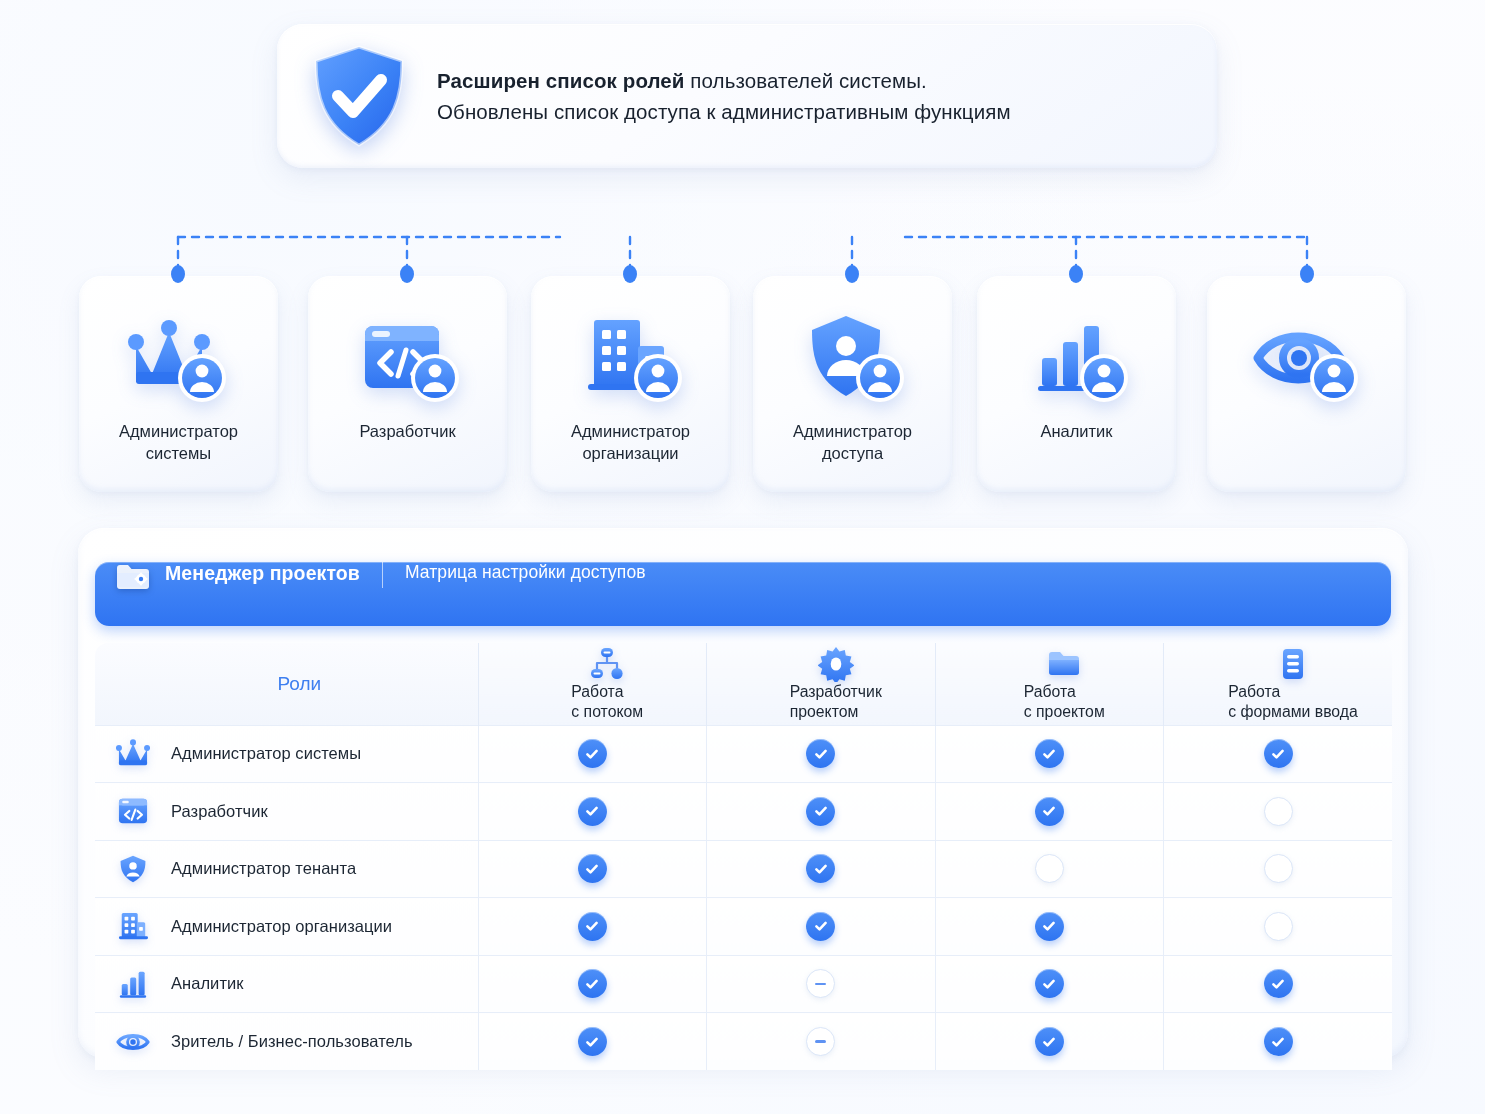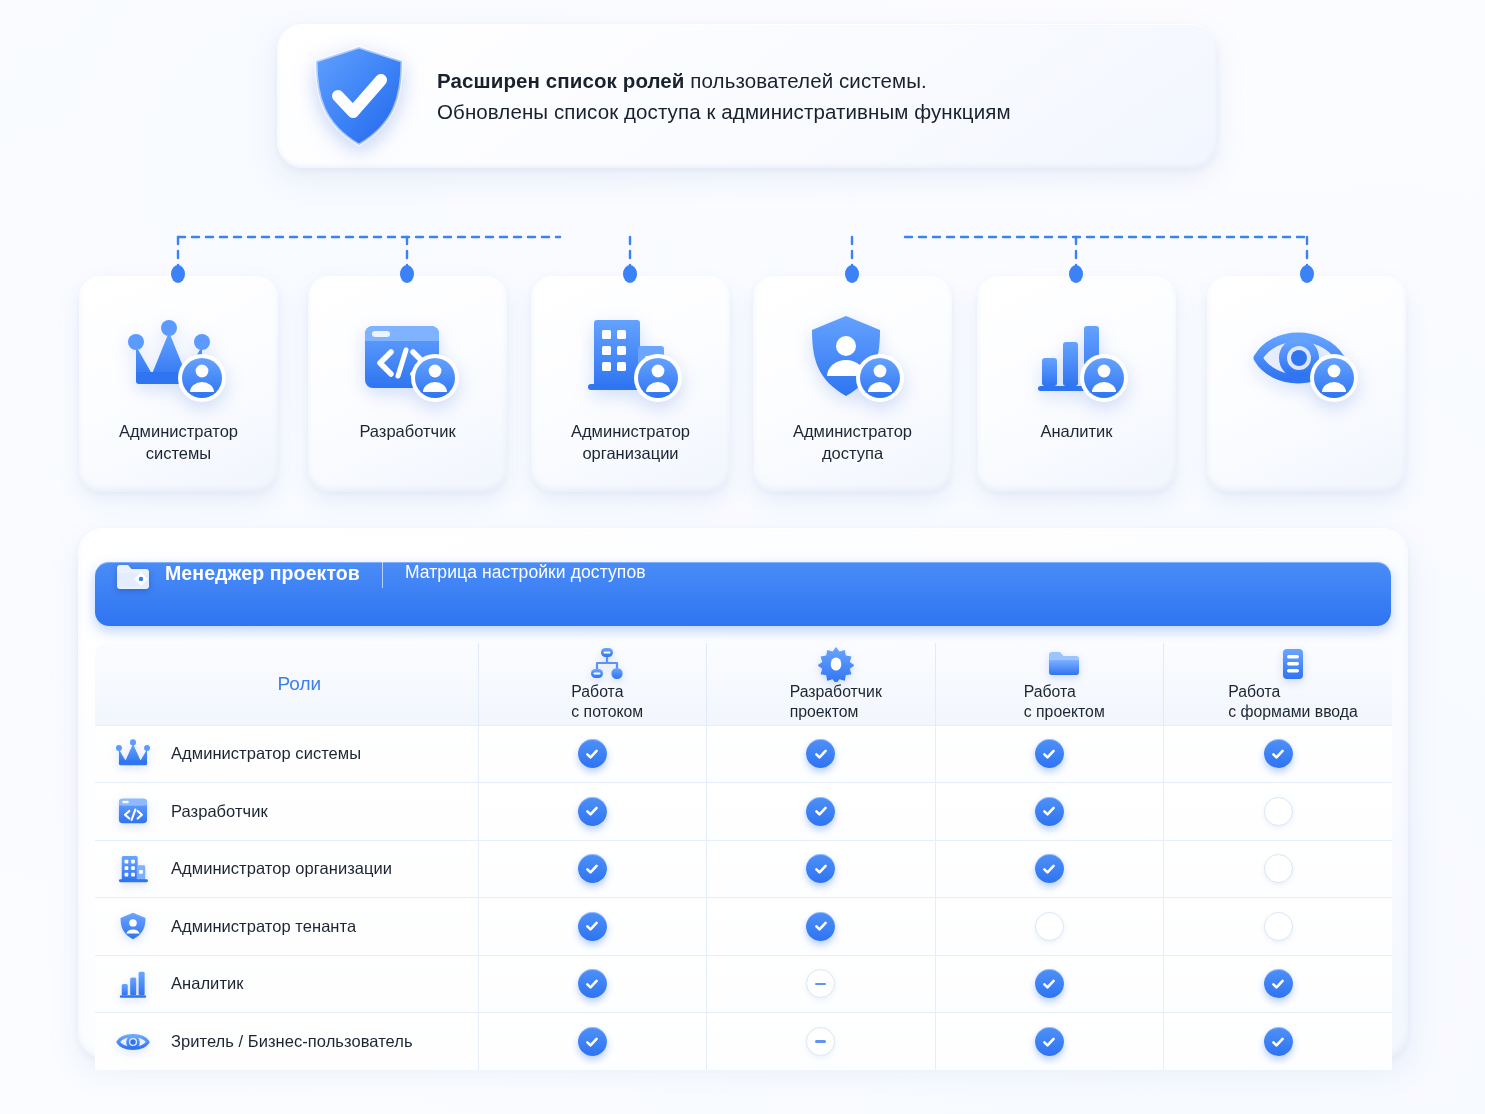--- a/index.html
+++ b/index.html
@@ -572,20 +572,68 @@
             <td>
               <div class="mark">
                 <span class="chip no"></span>
               </div>
             </td>
           </tr>
           <tr>
             <td class="role-cell">
               <div class="wrap">
                 <span class="ricon">
+                  <svg viewBox="0 0 36 32" width="32" height="30">
+                    <defs>
+                      <linearGradient id="rg3" x1="0" y1="0" x2="0" y2="1">
+                        <stop offset="0%" stop-color="#6aa5ff"></stop>
+                        <stop offset="100%" stop-color="#2f74f1"></stop>
+                      </linearGradient>
+                    </defs>
+                    <path d="M18 1 L32 7 C32 18 29 25 18 31 C7 25 4 18 4 7 Z" fill="url(#rg3)"></path>
+                    <circle cx="18" cy="12.5" r="4.2" fill="#fff"></circle>
+                    <path d="M10.5 24.5 a7.8 6.4 0 0 1 15 0 z" fill="#fff"></path>
+                  </svg>
+                </span>
+                <span class="rname">Администратор тенанта</span>
+              </div>
+            </td>
+            <td>
+              <div class="mark">
+                <span class="chip yes">
+                  <svg viewBox="0 0 16 16">
+                    <path d="M3.4 8.4 L6.5 11.4 L12.6 4.9" fill="none" stroke="#fff" stroke-width="2.6" stroke-linecap="round" stroke-linejoin="round"></path>
+                  </svg>
+                </span>
+              </div>
+            </td>
+            <td>
+              <div class="mark">
+                <span class="chip yes">
+                  <svg viewBox="0 0 16 16">
+                    <path d="M3.4 8.4 L6.5 11.4 L12.6 4.9" fill="none" stroke="#fff" stroke-width="2.6" stroke-linecap="round" stroke-linejoin="round"></path>
+                  </svg>
+                </span>
+              </div>
+            </td>
+            <td>
+              <div class="mark">
+                <span class="chip no"></span>
+              </div>
+            </td>
+            <td>
+              <div class="mark">
+                <span class="chip no"></span>
+              </div>
+            </td>
+          </tr>
+          <tr>
+            <td class="role-cell">
+              <div class="wrap">
+                <span class="ricon">
                   <svg viewBox="0 0 36 32" width="34" height="30">
                     <defs>
                       <linearGradient id="rg2" x1="0" y1="0" x2="0" y2="1">
                         <stop offset="0%" stop-color="#6aa5ff"></stop>
                         <stop offset="100%" stop-color="#2f74f1"></stop>
                       </linearGradient>
                     </defs>
                     <rect x="6" y="2" width="17" height="27" rx="1.6" fill="url(#rg2)"></rect>
                     <rect x="22" y="12" width="9" height="17" rx="1.6" fill="#7db0ff"></rect>
                     <rect x="3" y="27" width="31" height="3" rx="1.5" fill="#2f74f1"></rect>
@@ -633,68 +681,20 @@
             <td>
               <div class="mark">
                 <span class="chip no"></span>
               </div>
             </td>
           </tr>
           <tr>
             <td class="role-cell">
               <div class="wrap">
                 <span class="ricon">
-                  <svg viewBox="0 0 36 32" width="32" height="30">
-                    <defs>
-                      <linearGradient id="rg3" x1="0" y1="0" x2="0" y2="1">
-                        <stop offset="0%" stop-color="#6aa5ff"></stop>
-                        <stop offset="100%" stop-color="#2f74f1"></stop>
-                      </linearGradient>
-                    </defs>
-                    <path d="M18 1 L32 7 C32 18 29 25 18 31 C7 25 4 18 4 7 Z" fill="url(#rg3)"></path>
-                    <circle cx="18" cy="12.5" r="4.2" fill="#fff"></circle>
-                    <path d="M10.5 24.5 a7.8 6.4 0 0 1 15 0 z" fill="#fff"></path>
-                  </svg>
-                </span>
-                <span class="rname">Администратор тенанта</span>
-              </div>
-            </td>
-            <td>
-              <div class="mark">
-                <span class="chip yes">
-                  <svg viewBox="0 0 16 16">
-                    <path d="M3.4 8.4 L6.5 11.4 L12.6 4.9" fill="none" stroke="#fff" stroke-width="2.6" stroke-linecap="round" stroke-linejoin="round"></path>
-                  </svg>
-                </span>
-              </div>
-            </td>
-            <td>
-              <div class="mark">
-                <span class="chip yes">
-                  <svg viewBox="0 0 16 16">
-                    <path d="M3.4 8.4 L6.5 11.4 L12.6 4.9" fill="none" stroke="#fff" stroke-width="2.6" stroke-linecap="round" stroke-linejoin="round"></path>
-                  </svg>
-                </span>
-              </div>
-            </td>
-            <td>
-              <div class="mark">
-                <span class="chip no"></span>
-              </div>
-            </td>
-            <td>
-              <div class="mark">
-                <span class="chip no"></span>
-              </div>
-            </td>
-          </tr>
-          <tr>
-            <td class="role-cell">
-              <div class="wrap">
-                <span class="ricon">
                   <svg viewBox="0 0 36 32" width="34" height="30">
                     <defs>
                       <linearGradient id="rg4" x1="0" y1="0" x2="0" y2="1">
                         <stop offset="0%" stop-color="#6aa5ff"></stop>
                         <stop offset="100%" stop-color="#2f74f1"></stop>
                       </linearGradient>
                     </defs>
                     <rect x="6" y="16" width="6.4" height="12" rx="1.6" fill="url(#rg4)"></rect>
                     <rect x="15" y="9" width="6.4" height="19" rx="1.6" fill="url(#rg4)"></rect>
                     <rect x="24" y="3" width="6.4" height="25" rx="1.6" fill="url(#rg4)"></rect>

